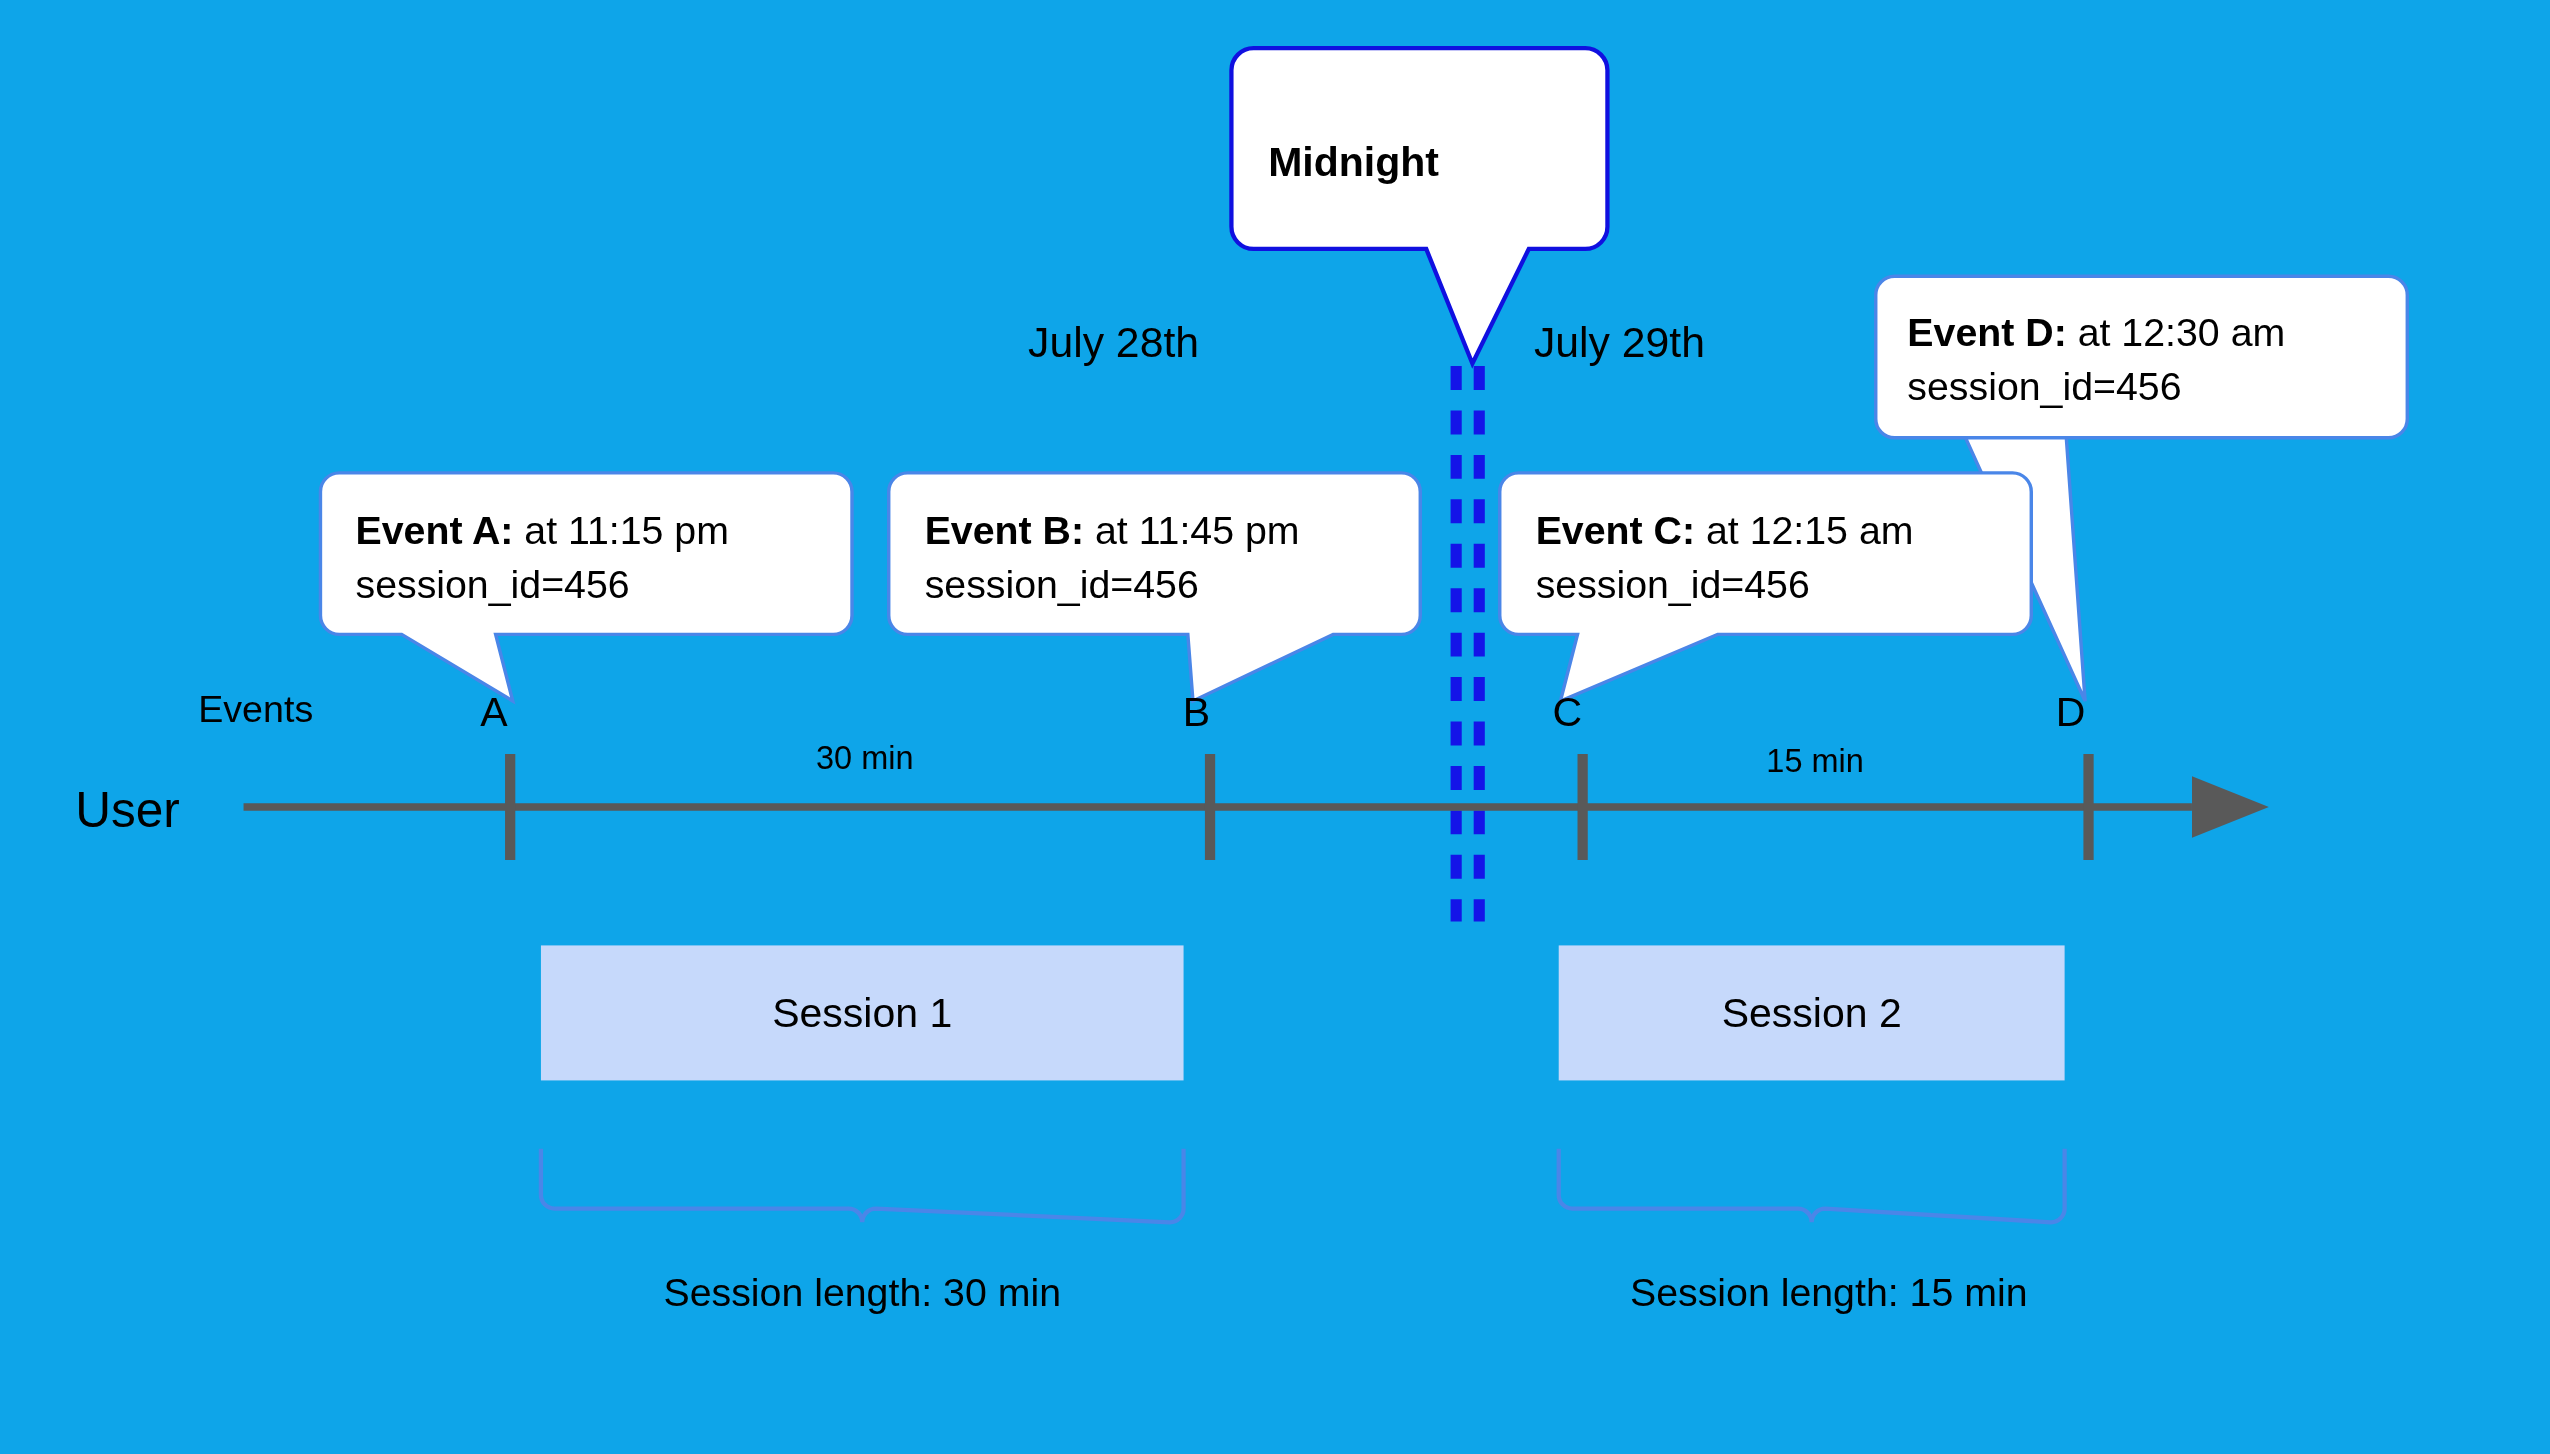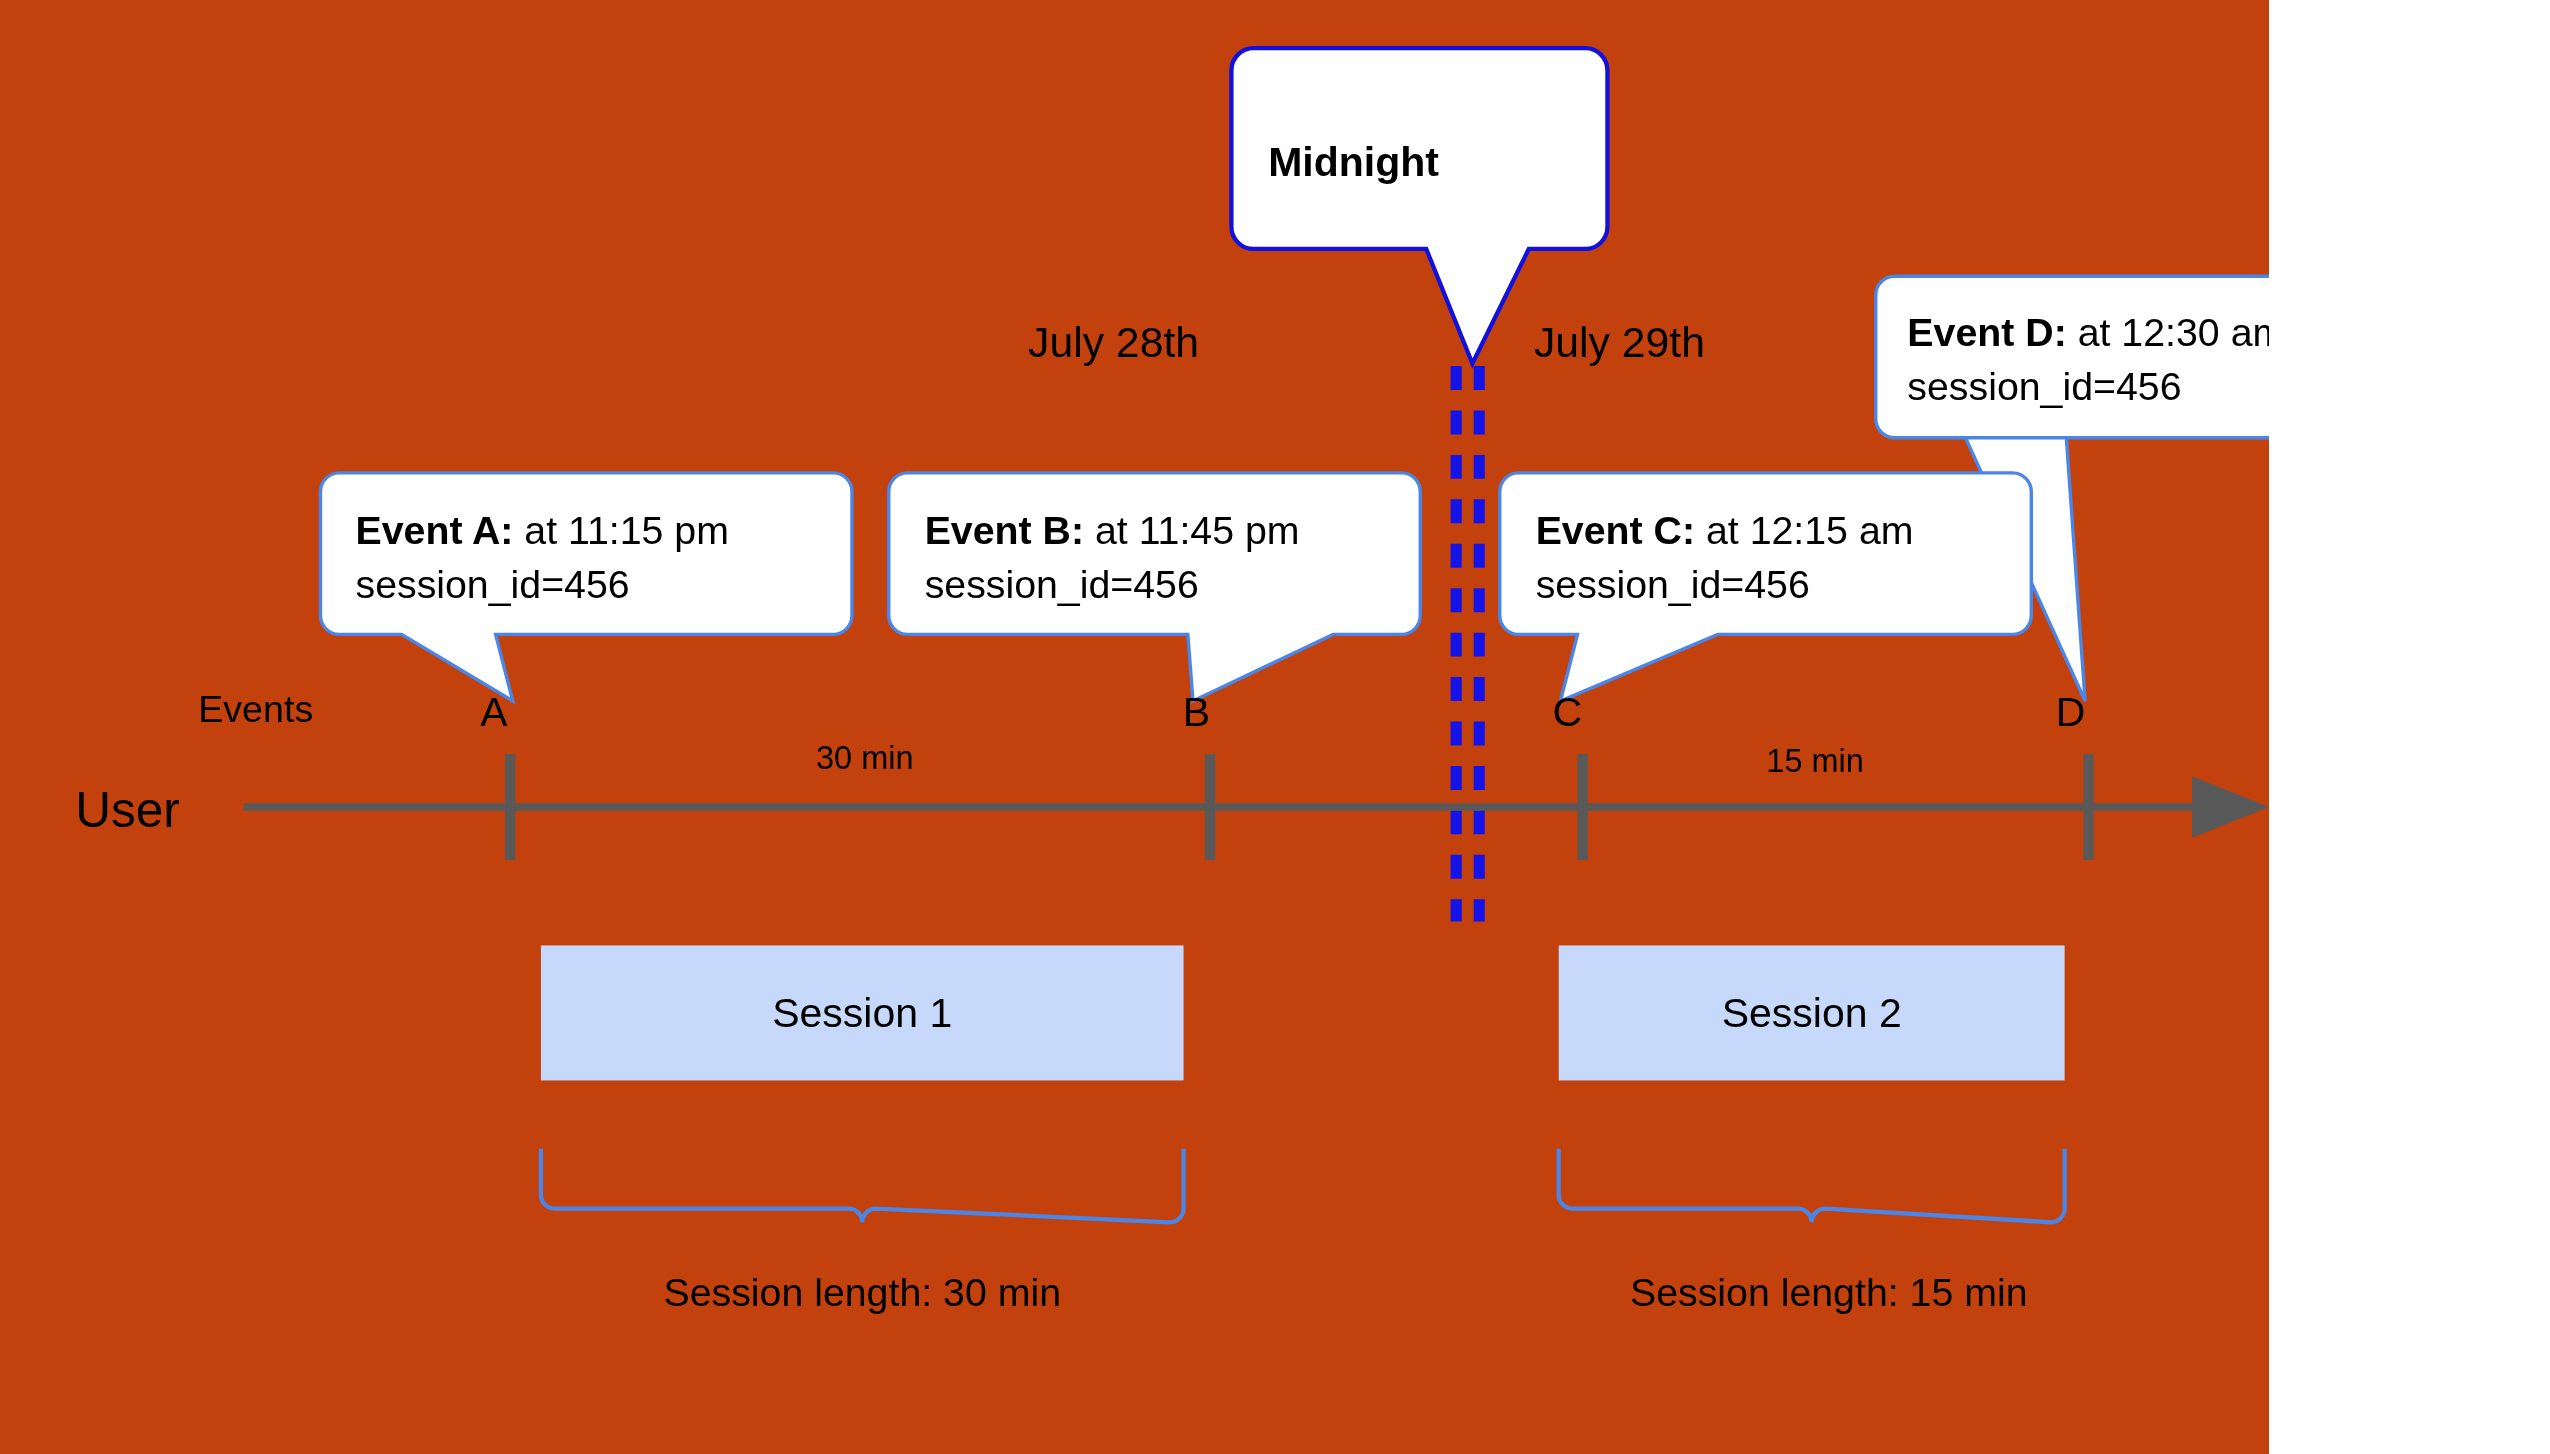--- a/index.html
+++ b/index.html
@@ -5,23 +5,23 @@
   html, body {
     margin: 0;
     padding: 0;
     background: #ffffff;
   }
   body {
     font-family: "Liberation Sans", sans-serif;
   }
   #stage {
     position: relative;
-    width: 2269px;
+    width: 2550px;
     height: 1455px;
-    background: #c2410c;
+    background: #0ea5e9;
     overflow: hidden;
   }
   #canvas {
     position: absolute;
     top: 0;
     left: 0;
     width: 2550px;
     height: 1455px;
   }
   .txt {

